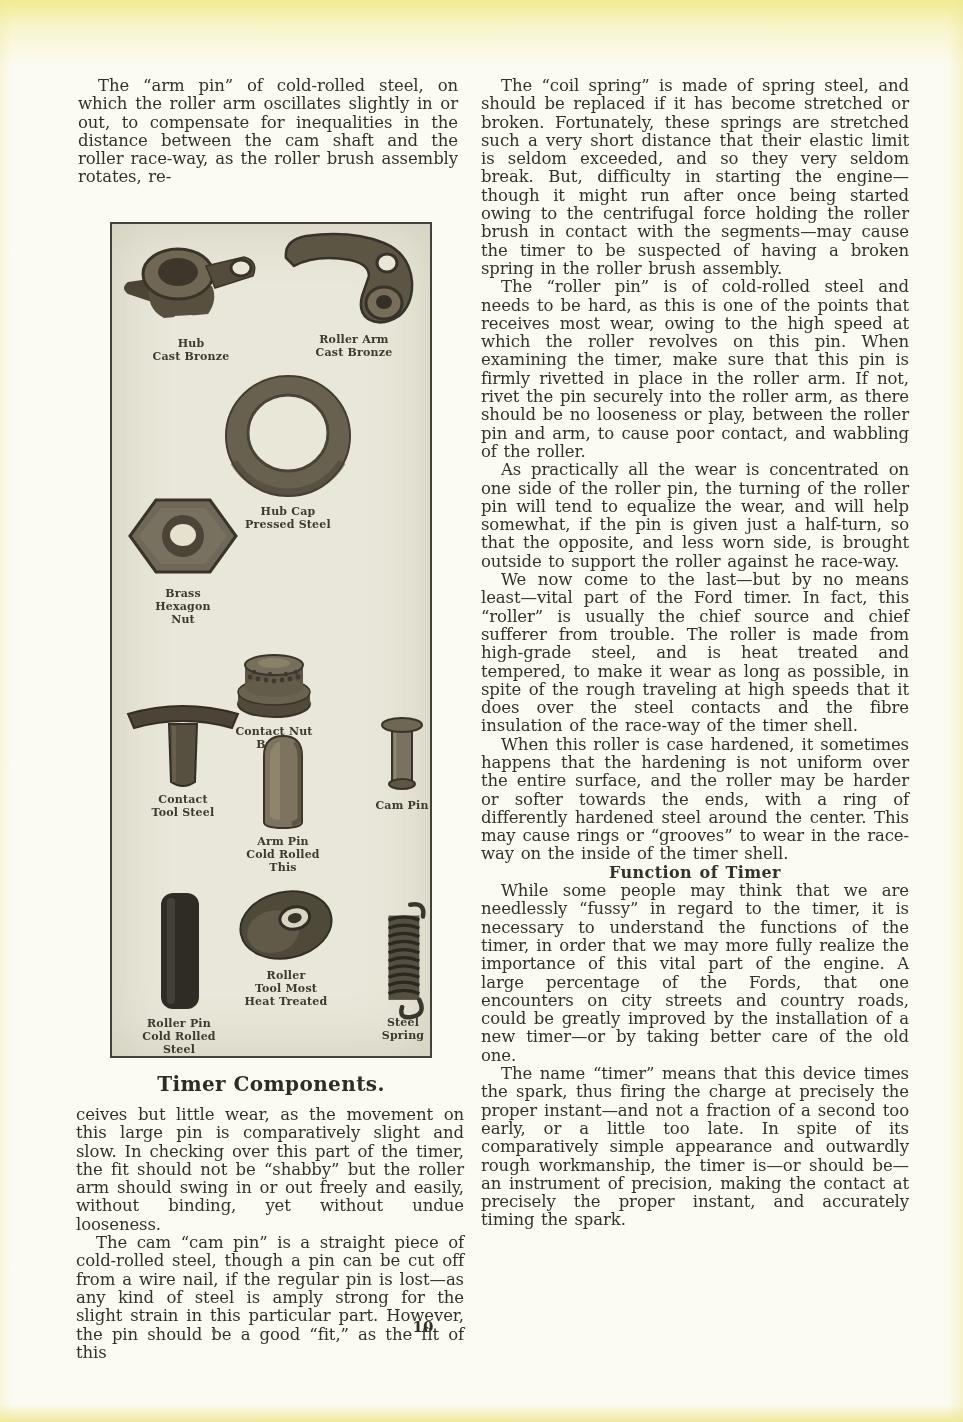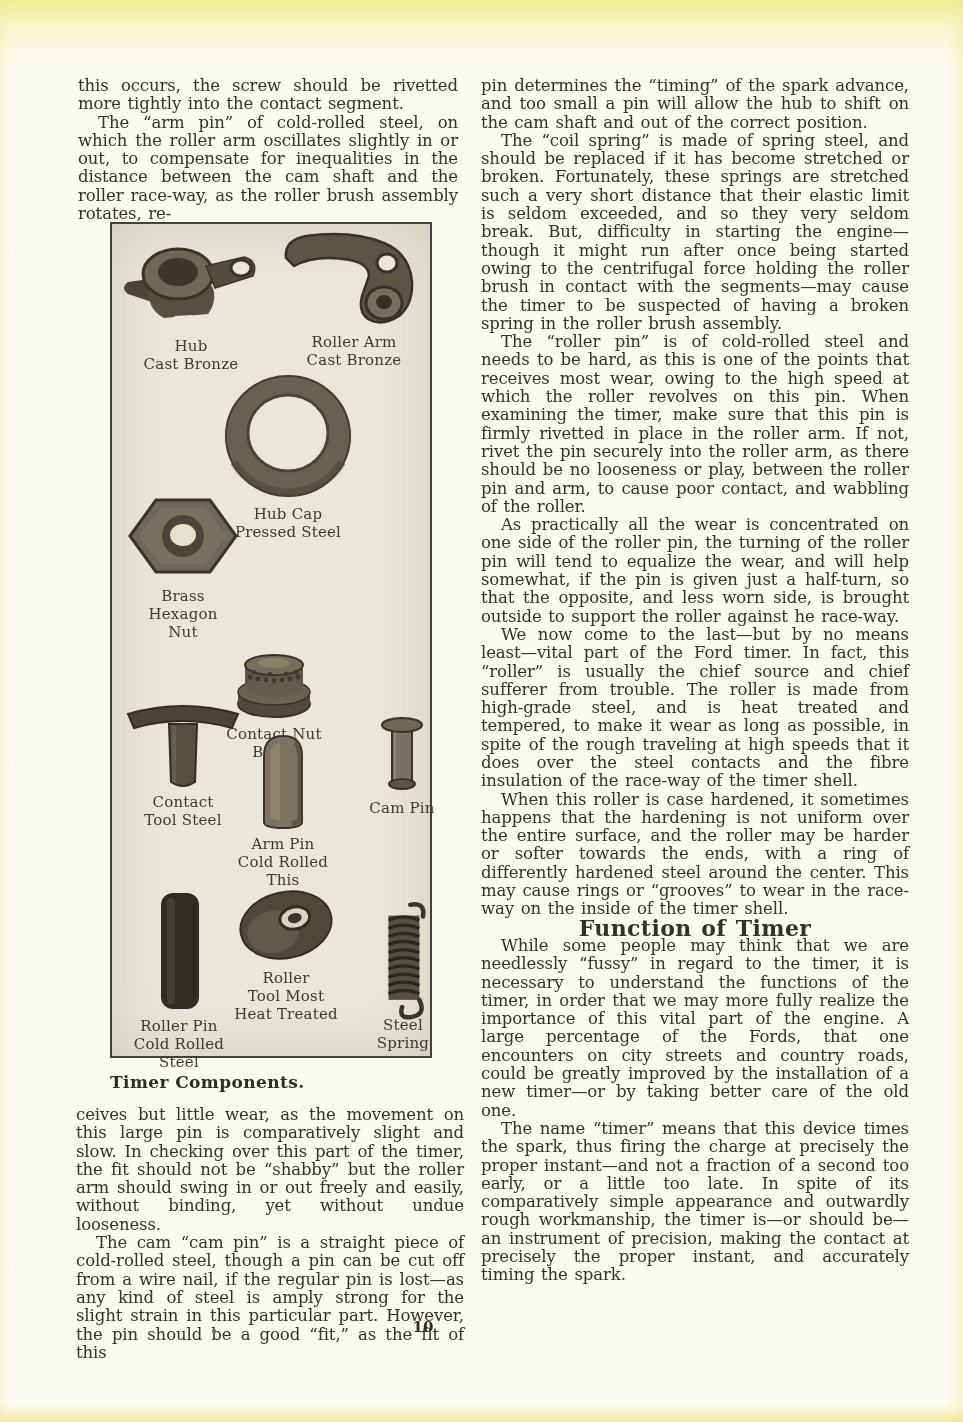--- a/index.html
+++ b/index.html
@@ -20,62 +20,61 @@
     background:linear-gradient(90deg, rgba(236,229,148,0.25), rgba(236,229,148,0)); }
 
   .col { position:absolute; text-align:justify; font-size:16.5px; line-height:18.3px;
          word-spacing:1.5px; letter-spacing:-0.1px; }
   .col p { margin:0; text-indent:20px; }
   .col p.noindent { text-indent:0; }
   .left-top    { left:78px;  top:77px;   width:380px; }
   .left-bottom { left:76px;  top:1106px; width:388px; }
   .right-col   { left:481px; top:77px;   width:428px; }
 
-  .func-heading { text-align:center; font-weight:bold; font-size:22px;
+  .func-heading { text-align:center; font-weight:bold; font-size:16px;
                   letter-spacing:0.4px; margin:3px 0 2px; text-indent:0 !important; }
 
   .timer-figure { position:absolute; left:110px; top:222px; width:322px; height:836px;
     margin:0; background:#e9e7d9; border:2.5px solid #45413a; box-sizing:border-box;
     box-shadow: inset 0 0 60px rgba(120,112,85,0.22); }
   .part { position:absolute; text-align:center; }
   .part svg { display:block; margin:0 auto; }
-  .part-label { font-weight:normal; font-size:15px; line-height:1.2; white-space:pre-line;
+  .part-label { font-weight:bold; font-size:11px; line-height:1.2; white-space:pre-line;
                 color:#3e3a2f; margin-top:3px; letter-spacing:0.2px; }
   .p-hub          { left:0px;   top:12px;  width:158px; }
   .p-roller-arm   { left:164px; top:4px;   width:156px; }
   .p-hub-cap      { left:92px;  top:146px; width:168px; }
   .p-hex-nut      { left:6px;   top:264px; width:130px; }
   .p-fibre-washer { left:208px; top:252px; width:112px; }
   .p-contact-nut  { left:100px; top:420px; width:124px;text-align:center; }
   .p-contact      { left:4px;   top:470px; width:134px; }
   .p-arm-pin      { left:116px; top:506px; width:110px; }
   .p-cam-pin      { left:250px; top:490px; width:80px;  }
   .p-roller-pin   { left:8px;   top:664px; width:118px; }
   .p-roller       { left:110px; top:660px; width:128px; }
   .p-spring       { left:248px; top:676px; width:86px;  }
   .p-spring .part-label { margin-top:-4px; }
 
   .figure-caption { position:absolute; left:110px; top:1072px; width:322px;
-    text-align:left; font-weight:bold; font-size:17px; letter-spacing:0.4px; color:#2f2c25; }
+    text-align:center; font-weight:bold; font-size:20px; letter-spacing:0.4px; color:#2f2c25; }
   .page-number { position:absolute; left:398px; top:1318px; width:50px;
     text-align:center; font-weight:bold; font-size:15px; color:#2f2c25; }
   .speck { position:absolute; left:212px; top:1329px; width:4px; height:4px;
     border-radius:50%; background:#6a665c; }
 </style>
 </head>
 <body>
 
 <div class="page">
   <div class="tint tint-top"></div>
   <div class="tint tint-bottom"></div>
   <div class="tint tint-right"></div>
   <div class="tint tint-left"></div>
 
   <div class="col left-top">
-    <p class="noindent">this occurs, the screw should be rivetted more tightly into the contact segment.</p>
     <p>The “arm pin” of cold-rolled steel, on which the roller arm oscillates slightly in or out, to compensate for inequalities in the distance between the cam shaft and the roller race-way, as the roller brush assembly rotates, re-</p>
   </div>
 
   <figure class="timer-figure">
 
     <div class="part p-hub">
       <svg width="146" height="98" viewBox="0 0 146 98">
         <path d="M10 46 Q2 52 10 58 L34 66 L38 42 Z" fill="#4c4536"></path>
         <path d="M32 44 Q26 72 46 82 L90 78 Q100 64 94 50 Z" fill="#57503f"></path>
         <ellipse cx="60" cy="38" rx="35" ry="25" fill="#6f6753" stroke="#3a3428" stroke-width="3"></ellipse>
@@ -229,21 +228,20 @@
   </figure>
 
   <div class="figure-caption">Timer Components.</div>
 
   <div class="col left-bottom">
     <p class="noindent">ceives but little wear, as the movement on this large pin is comparatively slight and slow. In checking over this part of the timer, the fit should not be “shabby” but the roller arm should swing in or out freely and easily, without binding, yet without undue looseness.</p>
     <p>The cam “cam pin” is a straight piece of cold-rolled steel, though a pin can be cut off from a wire nail, if the regular pin is lost—as any kind of steel is amply strong for the slight strain in this particular part. However, the pin should be a good “fit,” as the fit of this</p>
   </div>
 
   <div class="col right-col">
-    <p class="noindent">pin determines the “timing” of the spark advance, and too small a pin will allow the hub to shift on the cam shaft and out of the correct position.</p>
     <p>The “coil spring” is made of spring steel, and should be replaced if it has become stretched or broken. Fortunately, these springs are stretched such a very short distance that their elastic limit is seldom exceeded, and so they very seldom break. But, difficulty in starting the engine—though it might run after once being started owing to the centrifugal force holding the roller brush in contact with the segments—may cause the timer to be suspected of having a broken spring in the roller brush assembly.</p>
     <p>The “roller pin” is of cold-rolled steel and needs to be hard, as this is one of the points that receives most wear, owing to the high speed at which the roller revolves on this pin. When examining the timer, make sure that this pin is firmly rivetted in place in the roller arm. If not, rivet the pin securely into the roller arm, as there should be no looseness or play, between the roller pin and arm, to cause poor contact, and wabbling of the roller.</p>
     <p>As practically all the wear is concentrated on one side of the roller pin, the turning of the roller pin will tend to equalize the wear, and will help somewhat, if the pin is given just a half-turn, so that the opposite, and less worn side, is brought outside to support the roller against he race-way.</p>
     <p>We now come to the last—but by no means least—vital part of the Ford timer. In fact, this “roller” is usually the chief source and chief sufferer from trouble. The roller is made from high-grade steel, and is heat treated and tempered, to make it wear as long as possible, in spite of the rough traveling at high speeds that it does over the steel contacts and the fibre insulation of the race-way of the timer shell.</p>
     <p>When this roller is case hardened, it sometimes happens that the hardening is not uniform over the entire surface, and the roller may be harder or softer towards the ends, with a ring of differently hardened steel around the center. This may cause rings or “grooves” to wear in the race-way on the inside of the timer shell.</p>
     <p class="func-heading">Function of Timer</p>
     <p>While some people may think that we are needlessly “fussy” in regard to the timer, it is necessary to understand the functions of the timer, in order that we may more fully realize the importance of this vital part of the engine. A large percentage of the Fords, that one encounters on city streets and country roads, could be greatly improved by the installation of a new timer—or by taking better care of the old one.</p>
     <p>The name “timer” means that this device times the spark, thus firing the charge at precisely the proper instant—and not a fraction of a second too early, or a little too late. In spite of its comparatively simple appearance and outwardly rough workmanship, the timer is—or should be—an instrument of precision, making the contact at precisely the proper instant, and accurately timing the spark.</p>
   </div>
 

